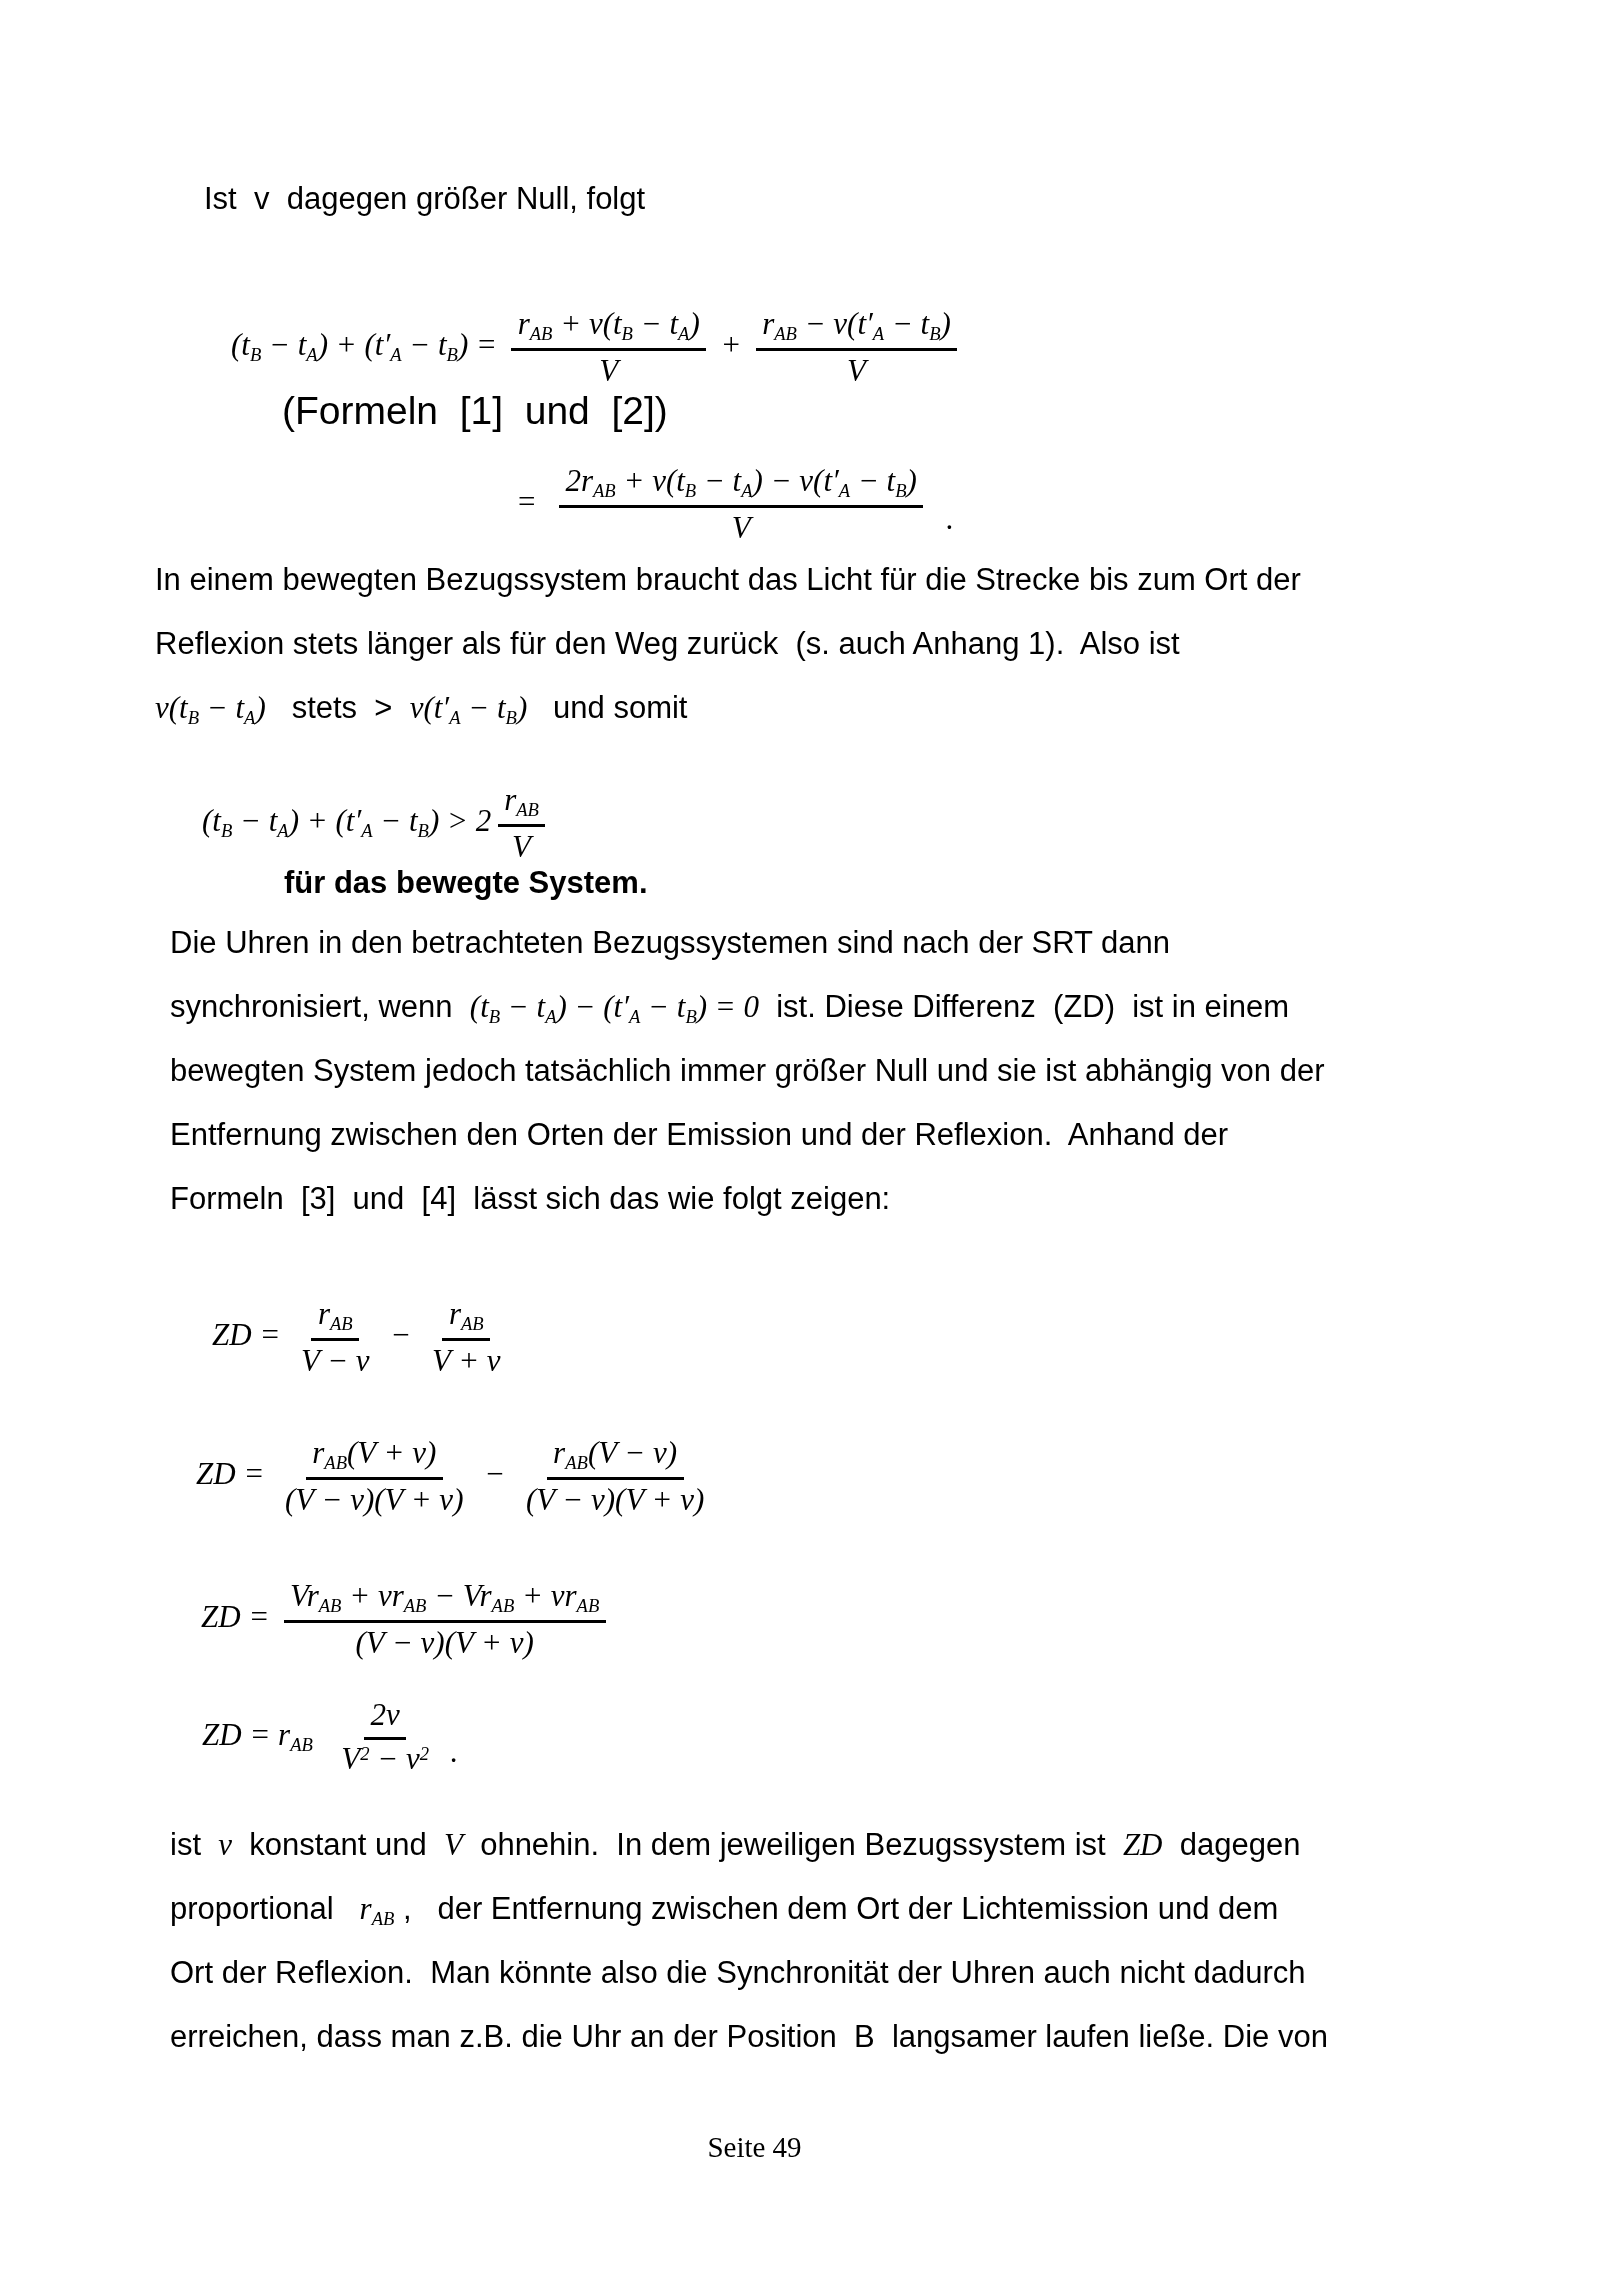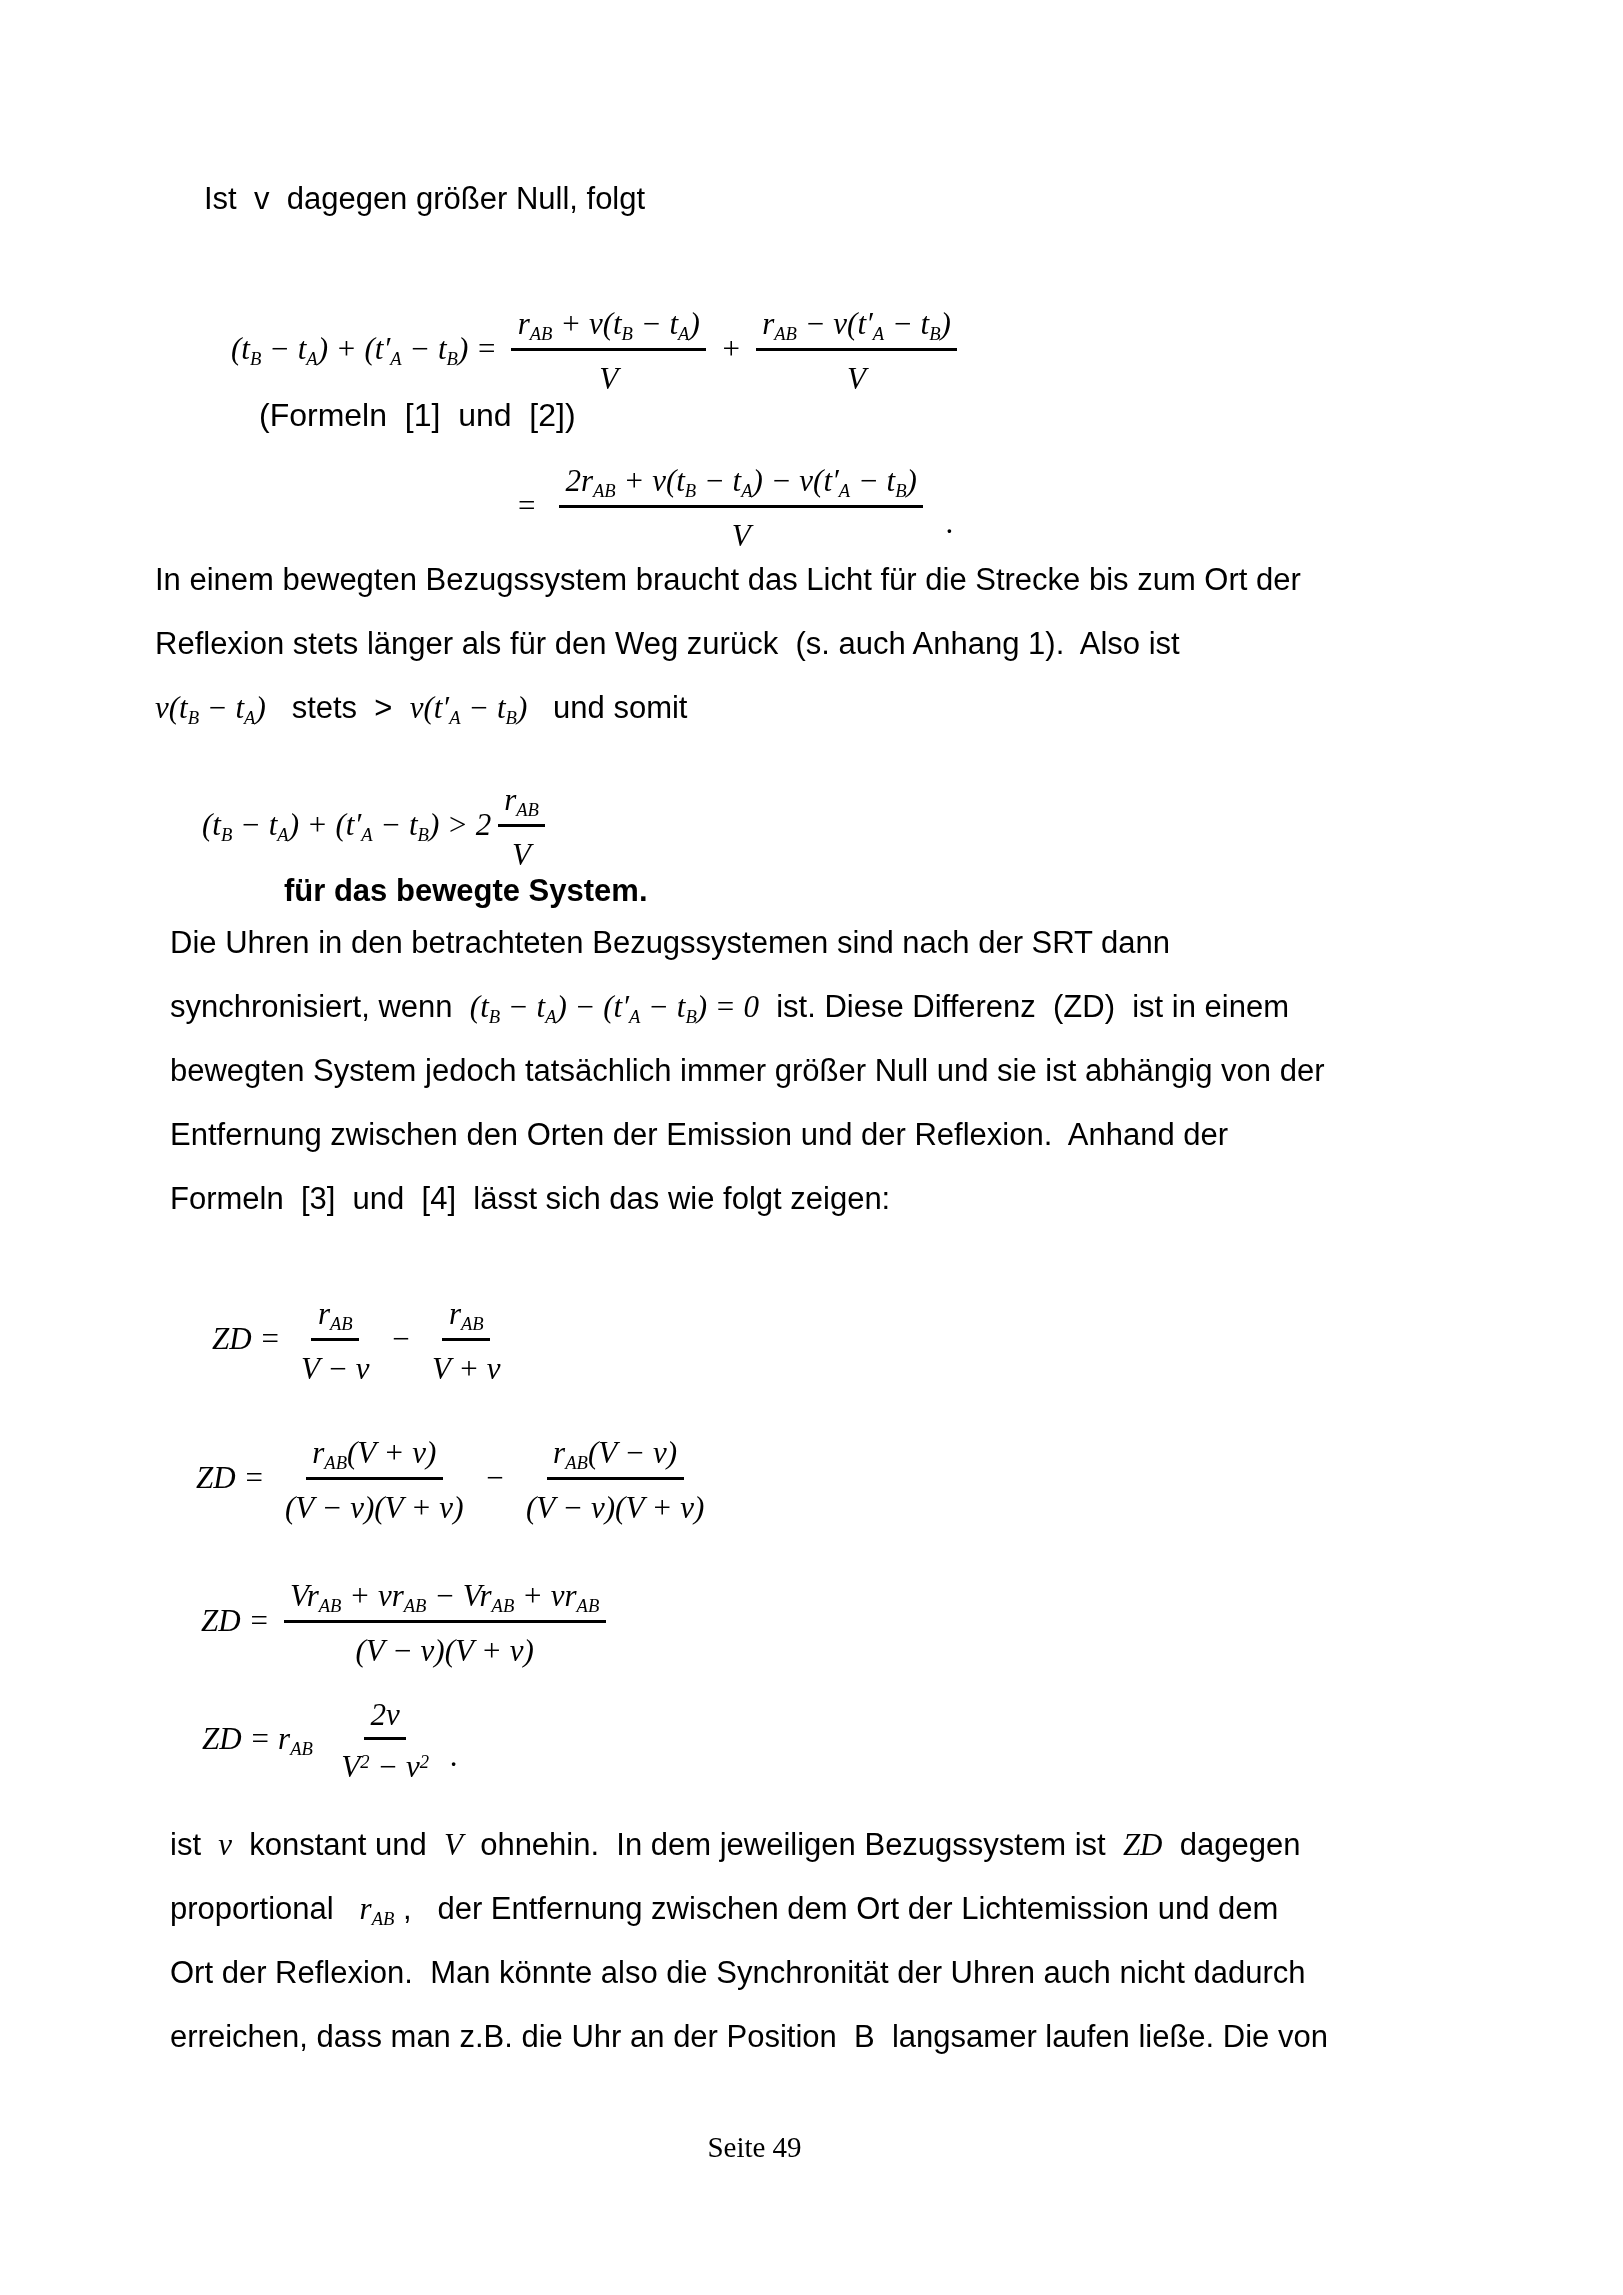--- a/index.html
+++ b/index.html
@@ -4,29 +4,29 @@
 <style>
   html,body{margin:0;padding:0;background:#ffffff;}
   .page{position:relative;width:1412px;height:2295px;background:#ffffff;color:#000;overflow:hidden;}
   .abs{position:absolute;}
   .sans{font-family:"Liberation Sans",sans-serif;}
   
   .para{position:absolute;}
   .pline{height:64px;line-height:64px;white-space:pre;font-size:31px;font-family:"Liberation Sans",sans-serif;}
   
   .mrow{position:absolute;font-size:31px;font-family:"Liberation Serif",serif;white-space:pre;}
-  .mrow .note{font-family:"Liberation Sans",sans-serif;font-size:32px;margin-left:28px;}
+  .mrow .note{font-family:"Liberation Sans",sans-serif;font-size:39px;margin-left:51px;}
   .flabel{font-family:"Liberation Sans",sans-serif;font-weight:bold;font-size:31px;margin-left:82px;}
   
   .mi{font-family:"Liberation Serif","DejaVu Serif",serif;font-style:italic;white-space:pre;}
   .mn{font-family:"Liberation Sans",sans-serif;font-style:normal;white-space:pre;}
   .msub{font-family:"Liberation Serif","DejaVu Serif",serif;font-style:italic;font-size:0.6em;vertical-align:-0.3em;white-space:pre;}
   .msup{font-family:"Liberation Serif","DejaVu Serif",serif;font-style:italic;font-size:0.6em;vertical-align:0.5em;white-space:pre;}
   .mlow{font-family:"Liberation Serif","DejaVu Serif",serif;font-style:normal;position:relative;top:0.55em;white-space:pre;}
-  .frac{display:inline-flex;flex-direction:column;align-items:center;vertical-align:middle;margin:0 6.5px;gap:8px;}
+  .frac{display:inline-flex;flex-direction:column;align-items:center;vertical-align:middle;margin:0 6.5px;}
   .num,.den{display:block;line-height:1.12;padding:0 6.5px;white-space:pre;text-align:center;}
   .num{border-bottom:3.3px solid #000;padding-bottom:3.9px;}
   .den{padding-top:2.6px;}
   .footer{position:absolute;font-family:"Liberation Serif",serif;font-size:29px;left:0;top:2131px;width:1509px;text-align:center;}
 </style>
 </head>
 <body>
 
 <div class="page">
 

